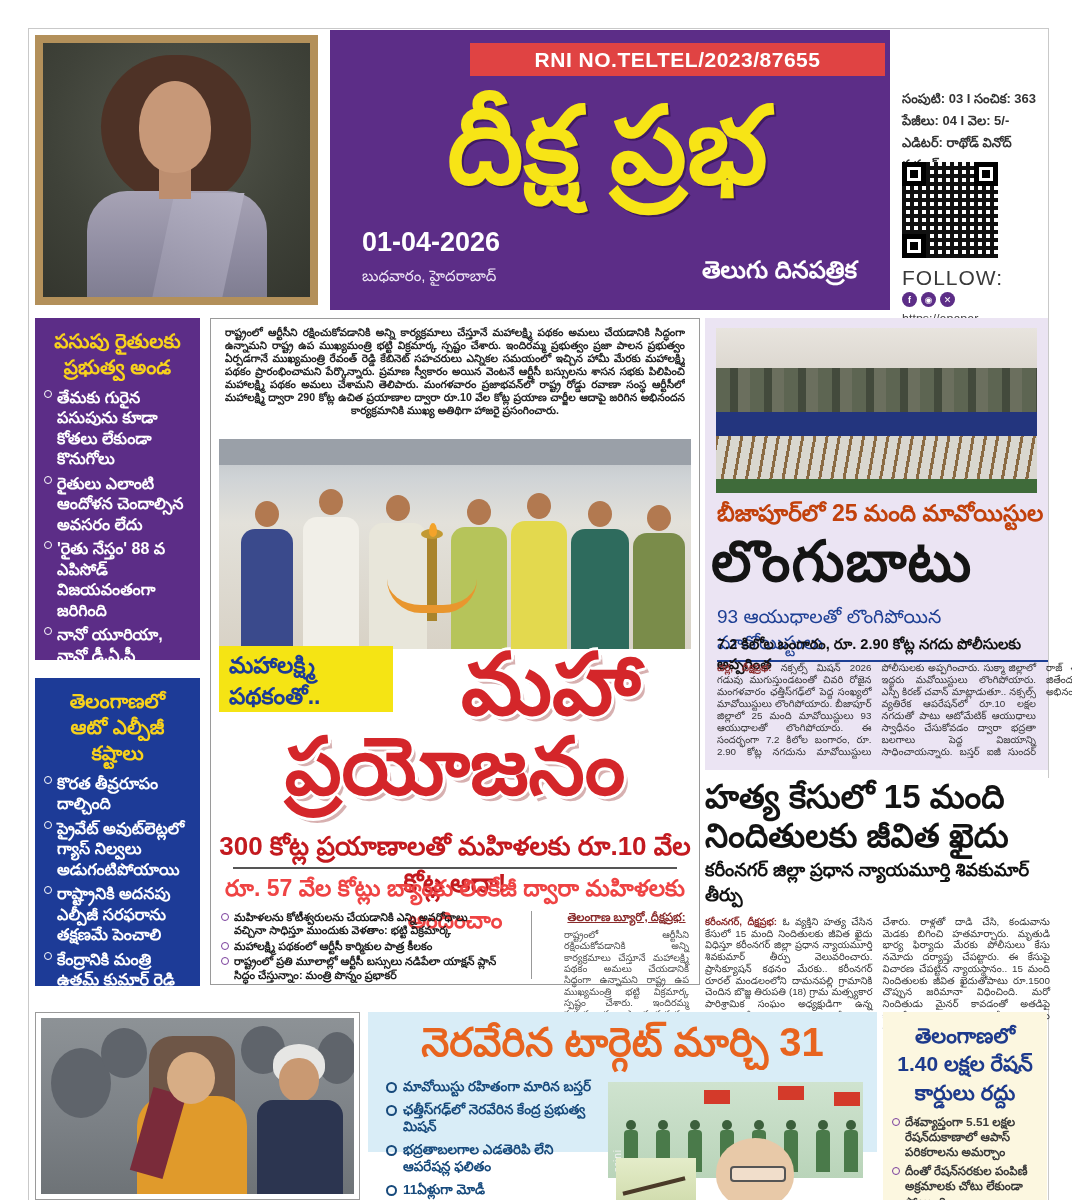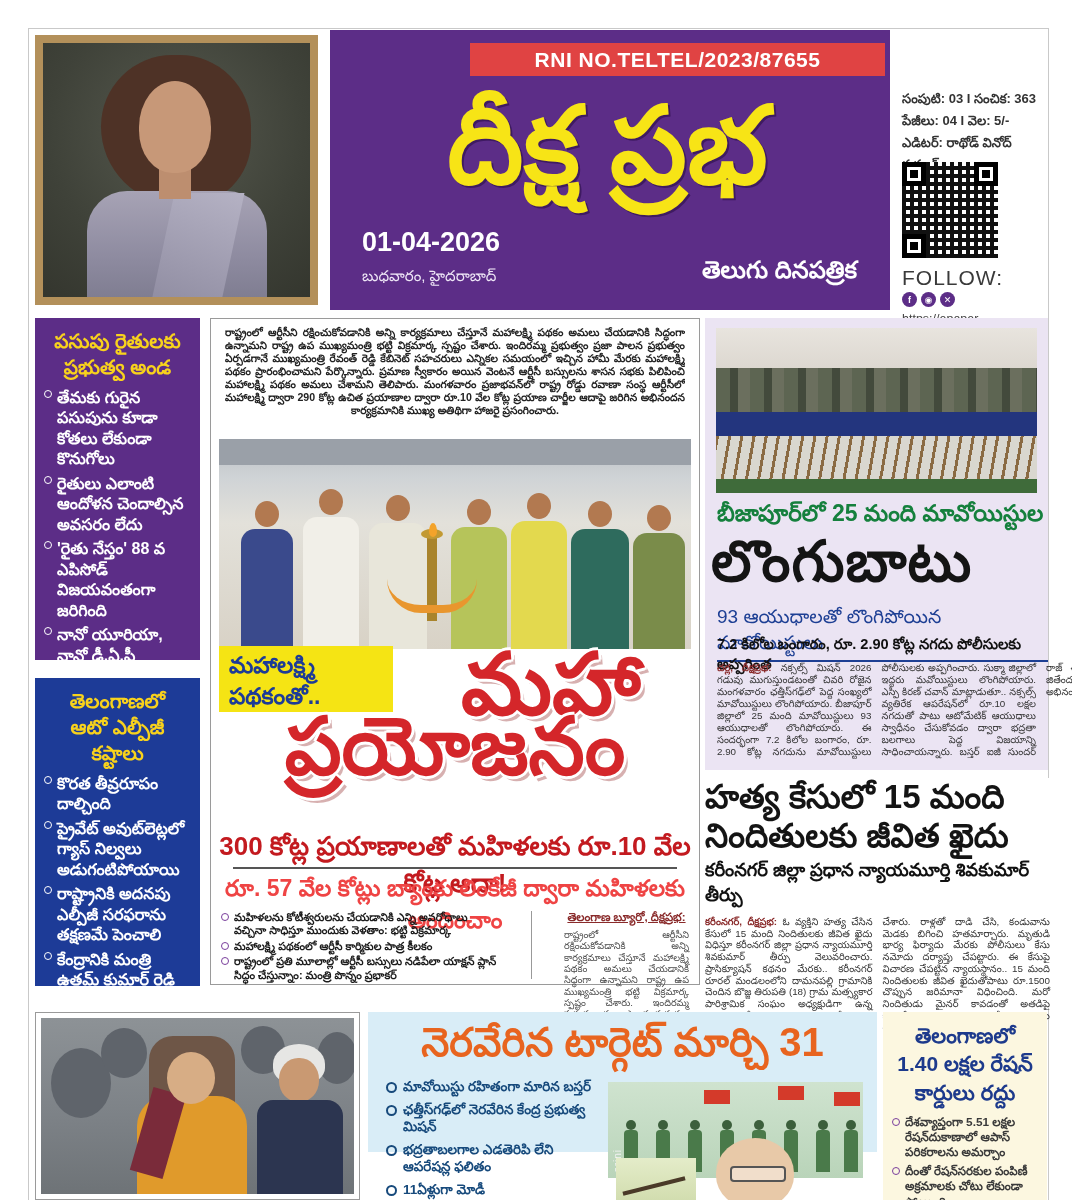--- a/index.html
+++ b/index.html
@@ -80,21 +80,21 @@
   .head{position:absolute;border-radius:50%;background:#b27950;width:24px;height:26px;top:-28px;left:50%;transform:translateX(-50%);}
   .lamp{position:absolute;left:208px;bottom:28px;width:10px;height:84px;background:#a9842c;}
   .lamp::before{content:"";position:absolute;left:-6px;top:-8px;width:22px;height:10px;border-radius:50%;background:#c29a33;}
   .flame{position:absolute;left:210px;bottom:112px;width:8px;height:14px;border-radius:50% 50% 50% 50%/60% 60% 40% 40%;background:#f3a32a;}
   .garland{position:absolute;left:168px;bottom:36px;width:90px;height:26px;border-radius:0 0 40px 40px;border-bottom:8px solid #e9962e;}
   .ylabel{position:absolute;left:8px;top:327px;width:174px;height:66px;background:#f5e414;color:#1d3b97;
     font-size:23px;font-weight:800;line-height:1.35;padding:4px 10px;box-sizing:border-box;}
   .redhead{position:absolute;text-align:center;color:#d4262a;font-weight:800;line-height:1;
     text-shadow:-3px 0 #fff,3px 0 #fff,0 -3px #fff,0 3px #fff,-2px -2px #fff,2px 2px #fff,4px 5px 0 rgba(140,30,30,.35);}
   .rh1{left:195px;width:290px;top:322px;font-size:86px;}
-  .rh2{left:0;right:0;top:388px;font-size:80px;}
+  .rh2{left:0;right:0;top:408px;font-size:80px;}
   .red-sub{position:absolute;left:0;right:0;top:512px;text-align:center;color:#c31a1f;font-size:26px;font-weight:800;}
   .red-sub-rule{position:absolute;left:22px;right:22px;top:548px;border-bottom:2px solid #555;}
   .blk-sub{position:absolute;left:0;right:0;top:556px;text-align:center;color:#ef4444;font-size:23px;font-weight:800;}
   .main-bottom{position:absolute;left:10px;right:10px;top:592px;height:68px;display:flex;gap:24px;}
   .mb-bullets{width:278px;}
   .mb-item{display:flex;gap:5px;font-size:11px;line-height:1.22;color:#1b1b1b;font-weight:bold;margin-bottom:2px;}
   .mb-item .dot{flex:0 0 auto;width:6px;height:6px;border:1.5px solid #7a3f9c;border-radius:50%;margin-top:2px;}
   .mb-div{width:1px;background:#999;margin:0 8px;}
   .mb-col{flex:1;}
   .bureau-head{color:#8a2b2b;font-size:11.5px;font-weight:800;text-align:center;text-decoration:underline;}
@@ -103,21 +103,21 @@
   .continued .n{color:#d4262a;font-size:13px;}
 
   
   .sur-box{left:705px;top:318px;width:343px;height:452px;background:#ebe4f3;box-sizing:border-box;}
   .sur-photo{position:absolute;left:11px;right:11px;top:10px;height:165px;background:#cfd4da;overflow:hidden;}
   .sp-banner{position:absolute;left:0;top:0;width:100%;height:52px;background:linear-gradient(180deg,#e8e4de,#d9d4cc);}
   .sp-row{position:absolute;left:0;top:40px;width:100%;height:46px;background:repeating-linear-gradient(90deg,#5d6552 0 14px,#434a3c 14px 22px,#6b6f5e 22px 34px);}
   .sp-table{position:absolute;left:0;top:84px;width:100%;height:26px;background:#23357e;}
   .sp-guns{position:absolute;left:0;top:108px;width:100%;height:44px;background:repeating-linear-gradient(100deg,#8a6a42 0 3px,#d9d7cf 3px 12px);}
   .sp-grass{position:absolute;left:0;bottom:0;width:100%;height:14px;background:#3f6b3a;}
-  .sur-kicker{position:absolute;left:12px;top:182px;font-size:23px;font-weight:800;color:#15803d;}
+  .sur-kicker{position:absolute;left:12px;top:182px;font-size:23px;font-weight:800;color:#c2410c;}
   .sur-head{position:absolute;left:6px;right:0;top:210px;font-size:57px;font-weight:800;color:#141414;letter-spacing:1px;}
   .sur-blue{position:absolute;left:12px;top:288px;font-size:19px;font-weight:400;color:#1d3f94;border-bottom:2px solid #1d3f94;padding-bottom:2px;}
   .sur-blk{position:absolute;left:12px;top:318px;font-size:14.6px;font-weight:800;color:#111;}
   .sur-body{position:absolute;left:12px;right:12px;top:344px;height:100px;column-count:2;column-gap:10px;
     font-size:9.8px;line-height:1.22;color:#333;text-align:justify;}
   .dateline{color:#8a2b2b;font-weight:800;}
 
   
   .mur-box{left:705px;top:778px;width:345px;height:230px;background:#fff;}
   .mur-head{font-size:33px;font-weight:bold;color:#141414;line-height:1.18;}

